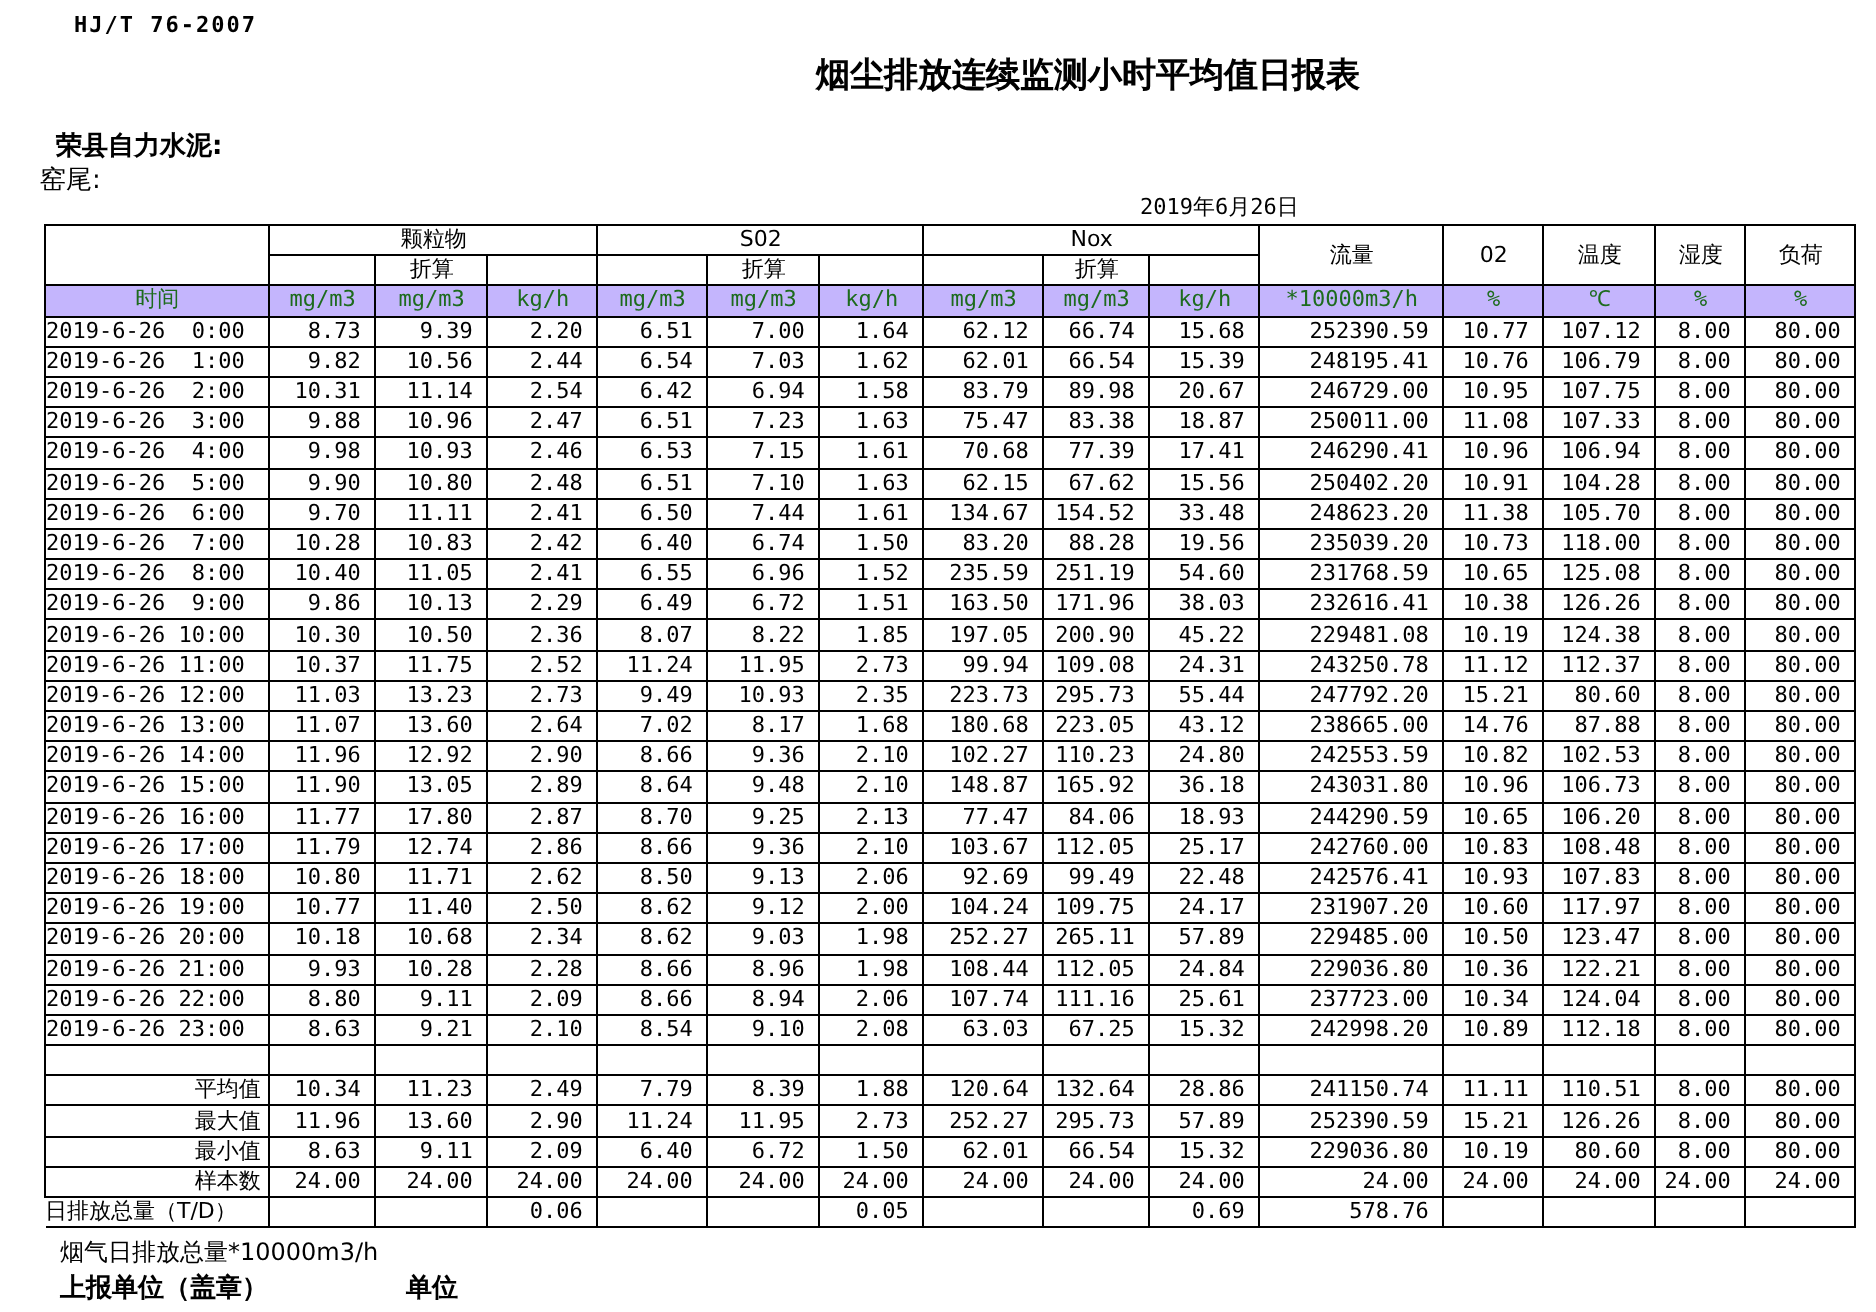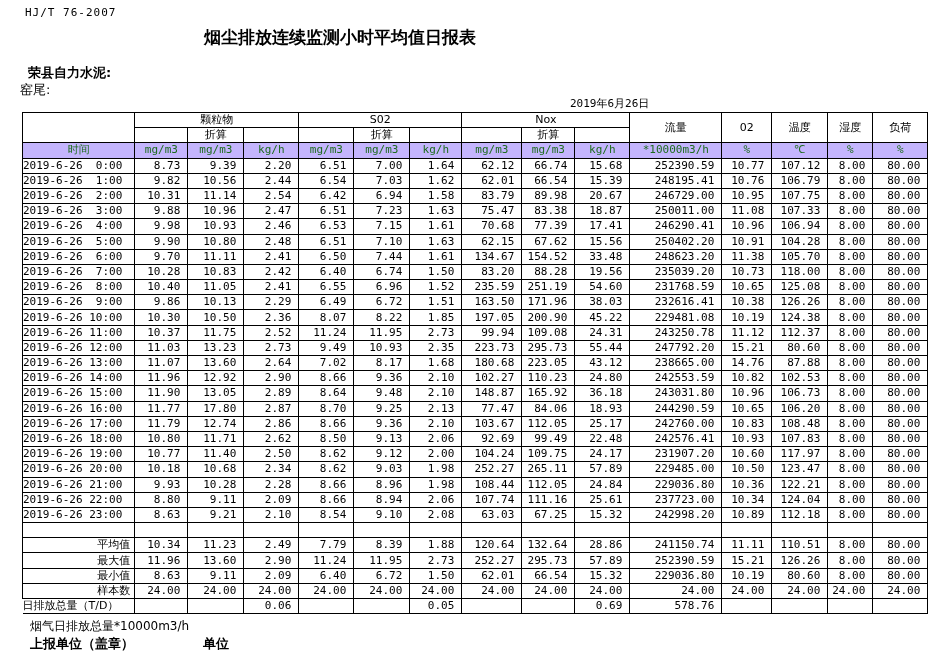--- a/index.html
+++ b/index.html
@@ -5,22 +5,22 @@
   * { box-sizing: border-box; }
   html,body { margin:0; padding:0; }
   body {
     width: 938px; height: 656px;
     background: #ffffff; color: #000;
     font-family: "DejaVu Sans Mono", monospace;
     position: relative; overflow: hidden;
   }
   .cn { font-family: "DejaVu Sans", "Liberation Sans", sans-serif; }
 
-  #std-label { position:absolute; left:25px; top:6px; font-size:11px; font-weight:normal; letter-spacing:1px; }
-  #report-title { position:absolute; left:0; top:26px; width:680px; text-align:center;
+  #std-label { position:absolute; left:37px; top:6px; font-size:11px; font-weight:bold; letter-spacing:1px; }
+  #report-title { position:absolute; left:0; top:26px; width:680px; text-align:right;
                   font-size:17px; font-weight:bold; }
   #company-name { position:absolute; left:28px; top:64px; font-size:13px; font-weight:bold; }
   #location-label { position:absolute; left:20px; top:81px; font-size:13px; font-weight:normal; }
   #report-date { position:absolute; left:570px; top:84px; font-size:11px;margin-top:12px; }
 
   #report-table { position:absolute; left:22px; top:112px; border-collapse:collapse; table-layout:fixed;border-radius:10px; }
   #report-table td {
     border:1px solid #000; padding:0; height:15.2px;
     font-size:11px; line-height:14px; overflow:hidden; white-space:pre;
   }

